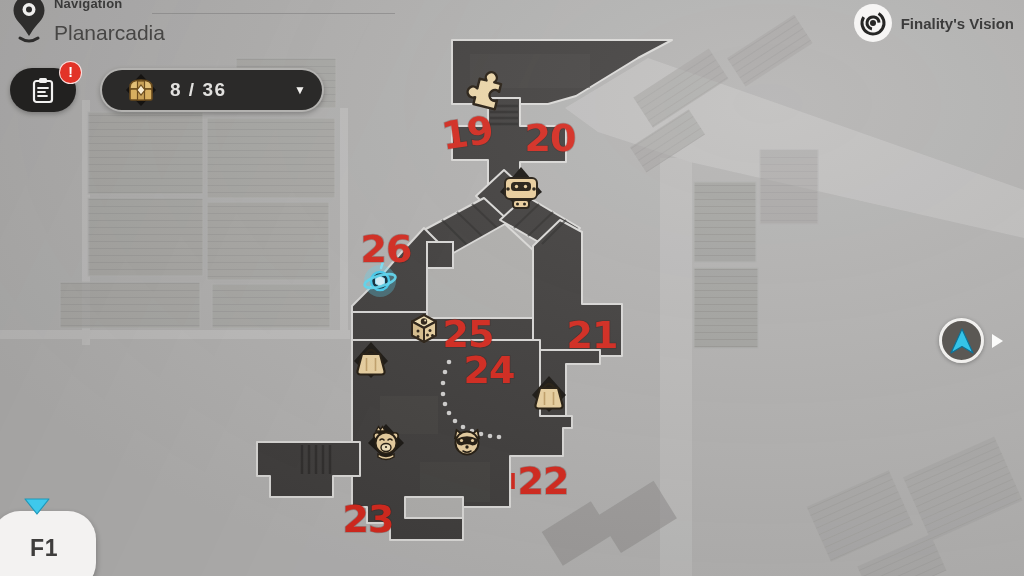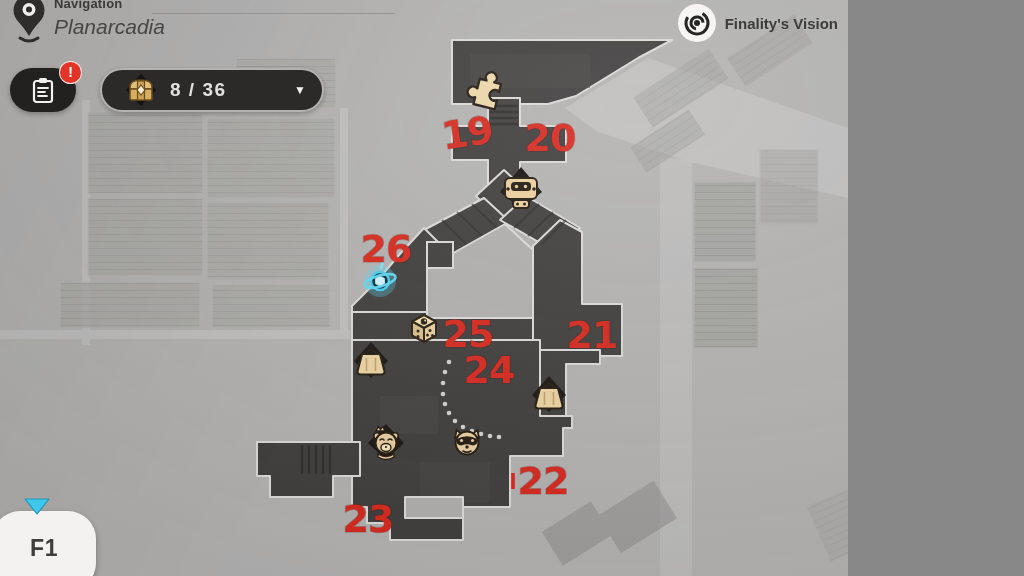--- a/index.html
+++ b/index.html
@@ -1,28 +1,28 @@
 <!DOCTYPE html>
 <html><head>
 <meta charset="utf-8">
 <style>
   html,body{margin:0;padding:0;background:#888;}
-  #stage{position:relative;width:848px;height:576px;overflow:hidden;
+  #stage{position:relative;width:1024px;height:576px;overflow:hidden;
          font-family:"Liberation Sans",sans-serif;background:#7dd3fc;}
   #map{position:absolute;left:0;top:0;}
   
   #light{position:absolute;inset:0;pointer-events:none;
     background:radial-gradient(900px 520px at 75% 18%, rgba(255,255,255,.10), rgba(0,0,0,.05)),
                linear-gradient(115deg, rgba(0,0,0,.05), rgba(0,0,0,0) 45%);}
   
   .hud *{box-sizing:border-box;}
   #loc{position:absolute;left:10px;top:-6px;display:flex;align-items:flex-start;}
   #loc .loc-text{margin-left:6px;padding-top:2px;}
   #loc .nav{font-size:13px;font-weight:700;color:#3a3a3a;letter-spacing:.2px;}
-  #loc .title{font-size:21px;font-weight:500;color:#474645;margin-top:4px;font-style:italic;}
+  #loc .title{font-size:21px;font-weight:500;color:#474645;margin-top:10px;}
   #hdr-line{position:absolute;left:152px;top:13px;width:243px;height:1px;background:rgba(90,90,90,.32);}
   #tracker{position:absolute;left:10px;top:68px;width:66px;height:44px;border:none;border-radius:22px;
     background:#222120;cursor:pointer;box-shadow:0 2px 5px rgba(0,0,0,.28);padding:0;}
   #tracker .badge{position:absolute;right:-6px;top:-7px;width:23px;height:23px;border-radius:50%;
     background:#e23328;border:1.5px solid rgba(255,255,255,.85);color:#fff;font-weight:800;font-size:14px;
     line-height:20px;text-align:center;}
   #chest{position:absolute;left:100px;top:68px;width:224px;height:44px;border-radius:22px;
     background:#2b2a29;border:2px solid rgba(225,224,222,.75);cursor:pointer;
     display:flex;align-items:center;padding:0 16px 0 22px;box-shadow:0 2px 5px rgba(0,0,0,.25);}
   #chest .cnt{color:#e2e1df;font-size:19px;font-weight:600;letter-spacing:1.5px;margin-left:12px;}

